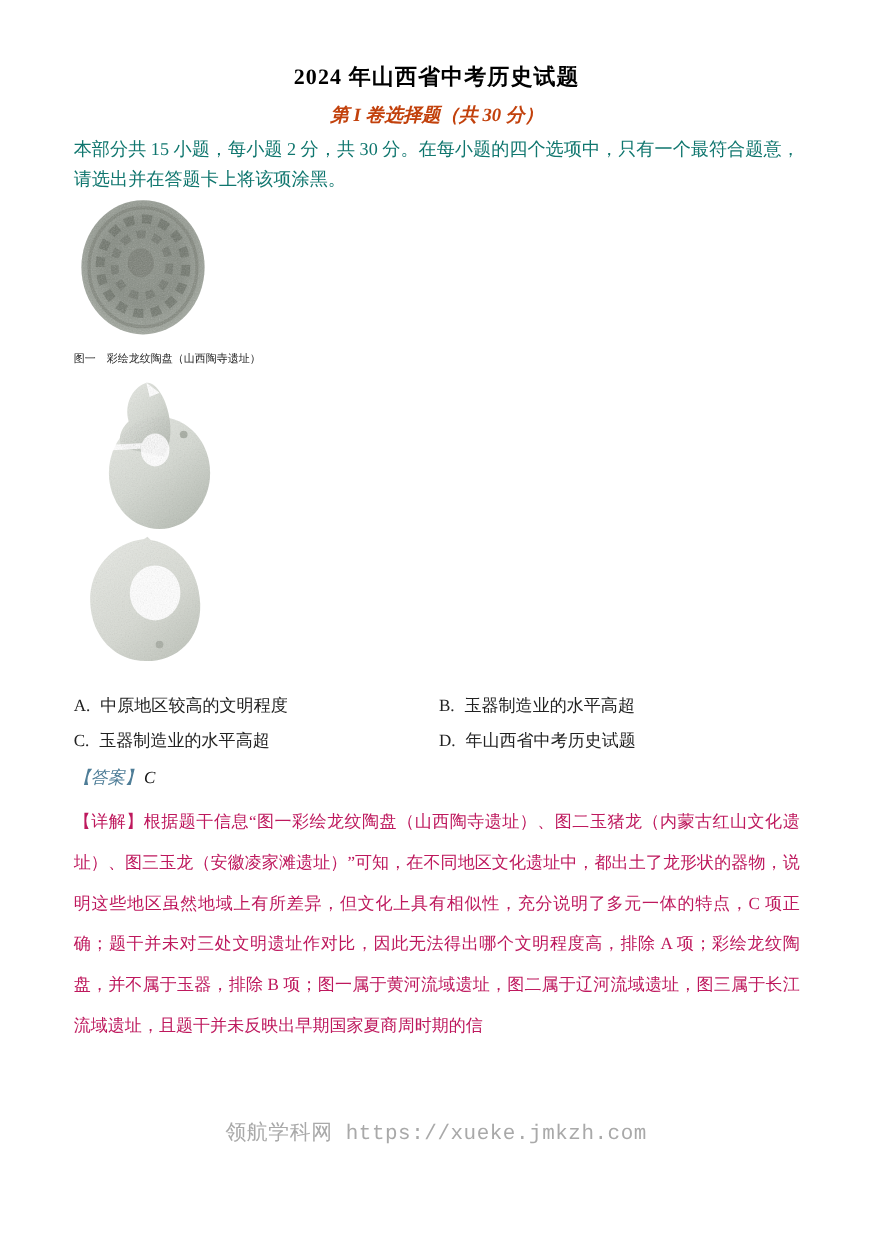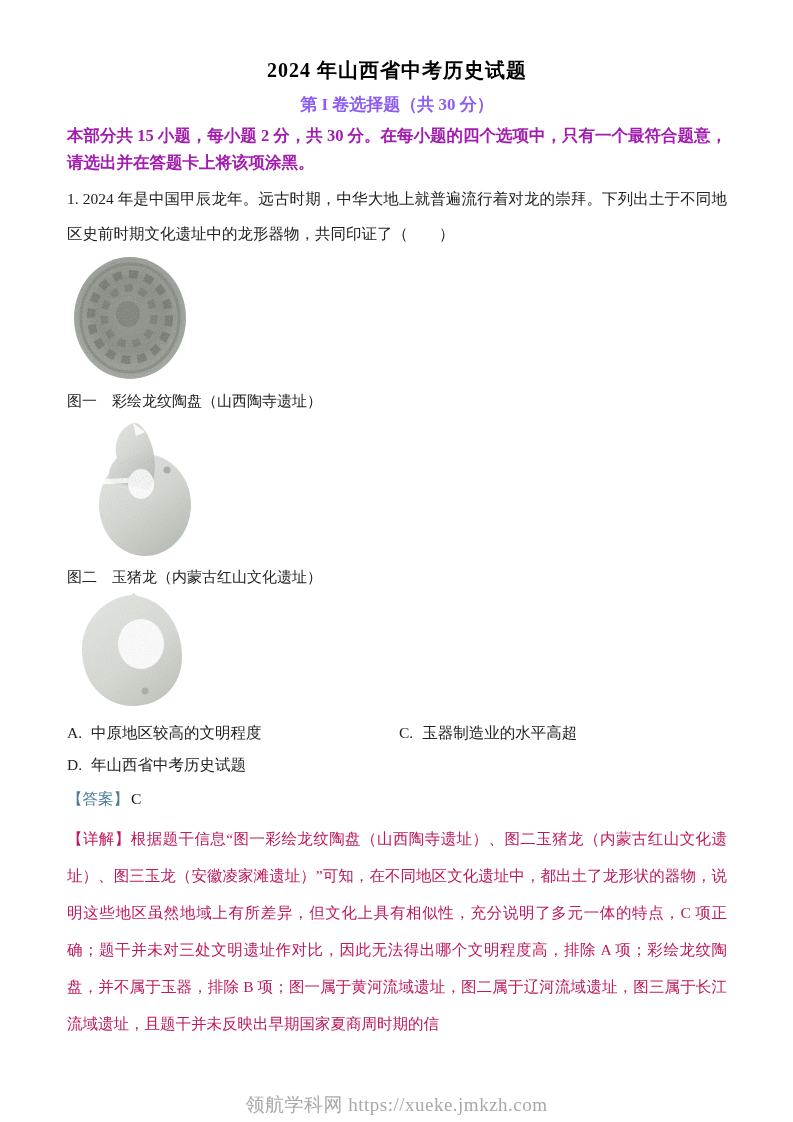--- a/index.html
+++ b/index.html
@@ -25,97 +25,98 @@
     font-size: 20px;
     font-weight: bold;
     color: #000000;
     line-height: 28px;
     letter-spacing: 1px;
   }
   .section-header {
     text-align: center;
     font-size: 17px;
     font-weight: bold;
-    color: #8b5cf6;
+    color: #c2410c;
     line-height: 24px;
     margin-top: 9px;
+    font-style: italic;
   }
   .intro {
     margin-top: 5px;
     font-size: 16.5px;
-    font-weight: bold;
-    color: #a21caf;
+    font-weight: normal;
+    color: #0f766e;
     line-height: 27px;
     text-align: justify;
   }
   .question {
     margin-top: 5px;
     font-size: 15.5px;
     line-height: 35px;
     text-align: justify;
   }
   .figure-block { margin-top: 4px; }
   .fig-img { display: block; }
   .fig1-img { margin-left: 4px; margin-top: 4px; }
   .fig2-img { margin-left: 22px; margin-top: 8px; }
   .fig3-img { margin-left: 12px; margin-top: 4px; }
   .fig-caption {
-    font-size: 15px;
+    font-size: 10px;
     line-height: 21px;
     margin-top: 9px;
     color: #222222;
   }
   .options {
-    margin-top: 12px;
+    margin-top: 26px;
     display: grid;
     grid-template-columns: 332px 328px;
     row-gap: 11px;
     font-size: 15.5px;
     line-height: 21px;
   }
   .option .opt-label { margin-right: 9px; }
   .answer-line, .analysis-line {
     margin-top: 13px;
     font-size: 15.5px;
     line-height: 22px;
+    font-style: italic;
   }
   .bracket-label-blue { color: #4e7d97; }
   .answer-value { color: #111111; margin-left: 2px; }
   .detail {
     margin-top: 10px;
     font-size: 15.5px;
     line-height: 37px;
     text-align: justify;
     color: #be185d;
   }
   .watermark {
     position: absolute;
     left: 0;
-    top: 1092px;
+    top: 1016px;
     width: 793px;
     text-align: center;
-    font-family: Liberation Serif, serif;
+    font-family: Liberation Mono, monospace;
     font-size: 19px;
     color: #a9a9a9;
     letter-spacing: 0.5px;
   }
 </style>
 </head>
 <body>
 
 <div class="page">
   <div class="content">
 
     <div class="doc-title">2024 年山西省中考历史试题</div>
 
     <div class="section-header">第 I 卷选择题（共 30 分）</div>
 
     <div class="intro">本部分共 15 小题，每小题 2 分，共 30 分。在每小题的四个选项中，只有一个最符合题意，请选出并在答题卡上将该项涂黑。</div>
 
-    <div class="question">1. 2024 年是中国甲辰龙年。远古时期，中华大地上就普遍流行着对龙的崇拜。下列出土于不同地区史前时期文化遗址中的龙形器物，共同印证了（　　）</div>
 
     <div class="figure-block">
       <svg class="fig-img fig1-img" width="118" height="127" viewBox="0 0 118 127" aria-hidden="true">
         <defs>
           <radialGradient id="g1" cx="50%" cy="47%" r="58%">
             <stop offset="0%" stop-color="#8d938a"></stop>
             <stop offset="52%" stop-color="#848a81"></stop>
             <stop offset="80%" stop-color="#969c93"></stop>
             <stop offset="100%" stop-color="#abb1a8"></stop>
           </radialGradient>
@@ -153,21 +154,20 @@
           <ellipse cx="56" cy="85" rx="46" ry="51" fill="url(#g2)"></ellipse>
           <path d="M 44,3 C 30,8 24,24 28,38 C 20,46 18,54 22,62 L 60,70 C 70,54 66,28 58,14 C 54,7 49,2 44,3 Z" fill="url(#g2)"></path>
           <ellipse cx="52" cy="64" rx="13" ry="15" fill="#ffffff"></ellipse>
           <rect x="0" y="60" width="42" height="5" fill="#ffffff" transform="rotate(-3 0 62)"></rect>
           <path d="M 44,3 L 56,12 L 47,16 Z" fill="#ffffff"></path>
           <circle cx="78" cy="50" r="3.5" fill="#9aa095" opacity=".8"></circle>
           <ellipse cx="56" cy="85" rx="46" ry="51" filter="url(#grain2)" opacity=".22"></ellipse>
           <path d="M 44,3 C 30,8 24,24 28,38 C 20,46 18,54 22,62 L 60,70 C 70,54 66,28 58,14 C 54,7 49,2 44,3 Z" filter="url(#grain2)" opacity=".22"></path>
         </g>
       </svg>
-      <div class="fig-caption">图二　玉猪龙（内蒙古红山文化遗址）</div>
     </div>
 
     <div class="figure-block">
       <svg class="fig-img fig3-img" width="108" height="118" viewBox="0 0 108 118" aria-hidden="true">
         <defs>
           <linearGradient id="g3" x1="10%" y1="0%" x2="80%" y2="100%">
             <stop offset="0%" stop-color="#e7e9e4"></stop>
             <stop offset="60%" stop-color="#d7dad3"></stop>
             <stop offset="100%" stop-color="#bfc4bb"></stop>
           </linearGradient>
@@ -184,20 +184,23 @@
           <path d="M 52,3 C 24,6 2,30 3,60 C 4,92 26,114 54,114 C 82,114 104,94 103,62 C 102,32 84,8 58,4 L 55,1 Z" filter="url(#grain3)" opacity=".22"></path>
         </g>
       </svg>
     </div>
 
     <div class="options">
       <div class="option">
         <span class="opt-label">A.</span><span>中原地区较高的文明程度</span>
       </div>
       <div class="option">
+        <span class="opt-label">B.</span><span>玉器制造业的水平高超</span>
+      </div>
+      <div class="option">
         <span class="opt-label">C.</span><span>玉器制造业的水平高超</span>
       </div>
       <div class="option">
         <span class="opt-label">D.</span><span>年山西省中考历史试题</span>
       </div>
     </div>
 
     <div class="answer-line">
       <span class="bracket-label-blue">【答案】</span><span class="answer-value">C</span>
     </div>

